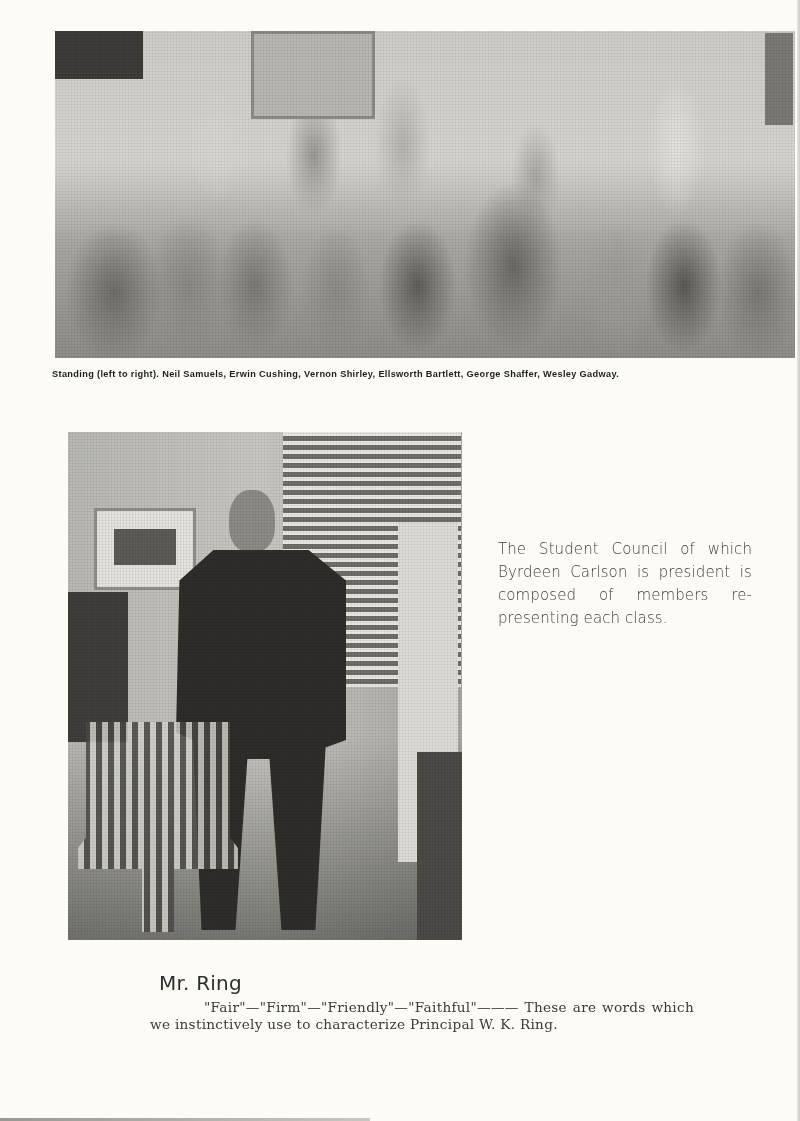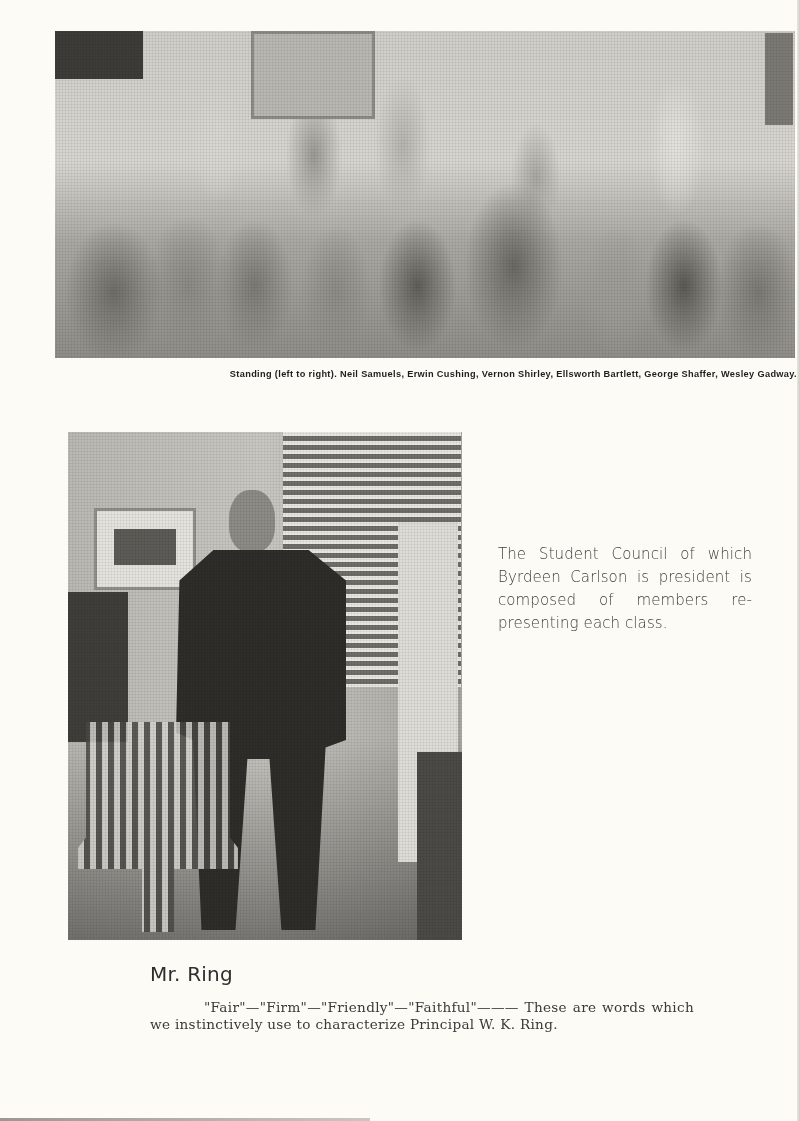--- a/index.html
+++ b/index.html
@@ -87,21 +87,20 @@
       left: 52px; top: 369px;
       width: 745px;
       font-size: 9.2px;
       font-weight: bold;
       line-height: 11.2px;
       color: #1e1e1e;
       letter-spacing: 0.35px;
     }
     .caption p {
       margin: 0;
-      text-align: right;
     }
 
     
     .portrait-photo {
       left: 68px; top: 432px;
       width: 394px; height: 508px;
       background:
         linear-gradient(to bottom, transparent 0%, transparent 60%, rgba(40,40,38,0.5) 100%),
         linear-gradient(to right, #b9b8b2 0%, #c8c7c1 50%, #a7a6a0 100%);
     }
@@ -179,32 +178,32 @@
       width: 254px;
       font-family: "DejaVu Sans", sans-serif;
       font-size: 15px;
       line-height: 23px;
       color: #3e3e3e;
       text-align: justify;
       font-weight: 300;
       letter-spacing: 0.1px;
     }
     .council-text p {
-      margin: 5px 0 9px 0;
+      margin: 0 0 9px 0;
     }
 
     
     .ring-heading {
       position: absolute;
       left: 150px; top: 962px;
       font-family: "DejaVu Sans", sans-serif;
       font-size: 20px;
       color: #2e2e2e;
       font-weight: normal;
-      margin: 0;
+      margin: 9px;
       letter-spacing: 0.2px;
     }
     .ring-text {
       position: absolute;
       left: 150px; top: 999px;
       width: 544px;
       font-family: "DejaVu Serif", serif;
       font-size: 13.6px;
       line-height: 16.5px;
       color: #3a3a3a;

